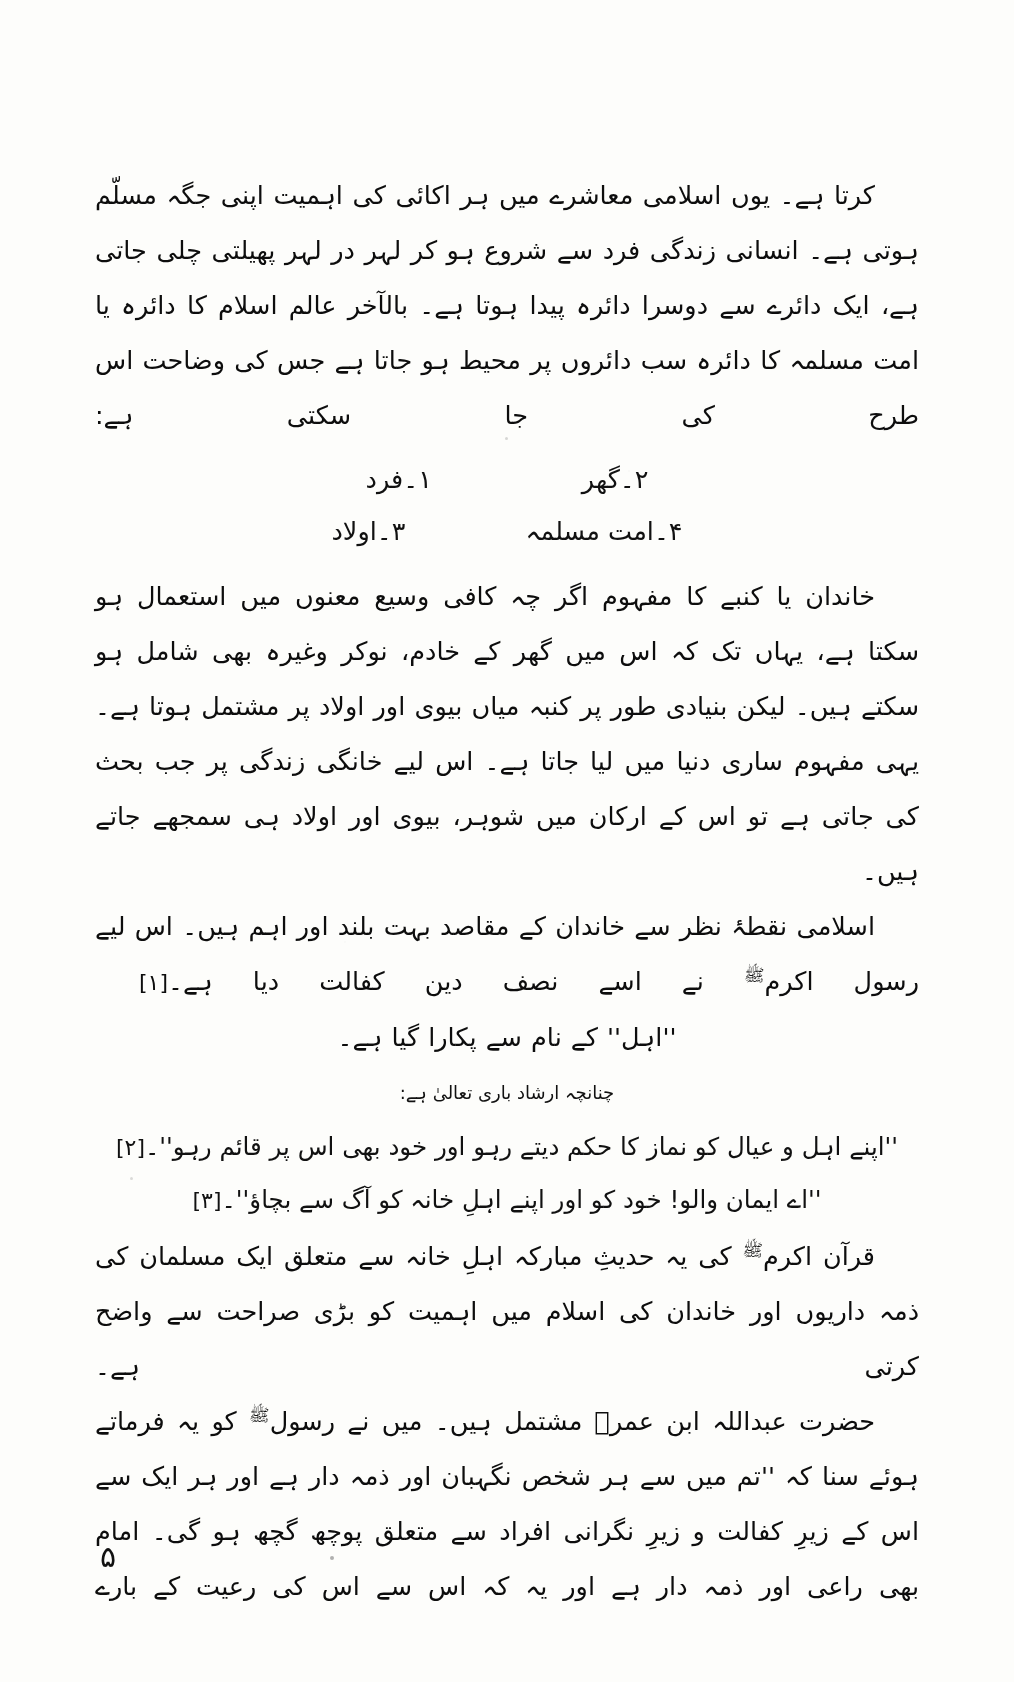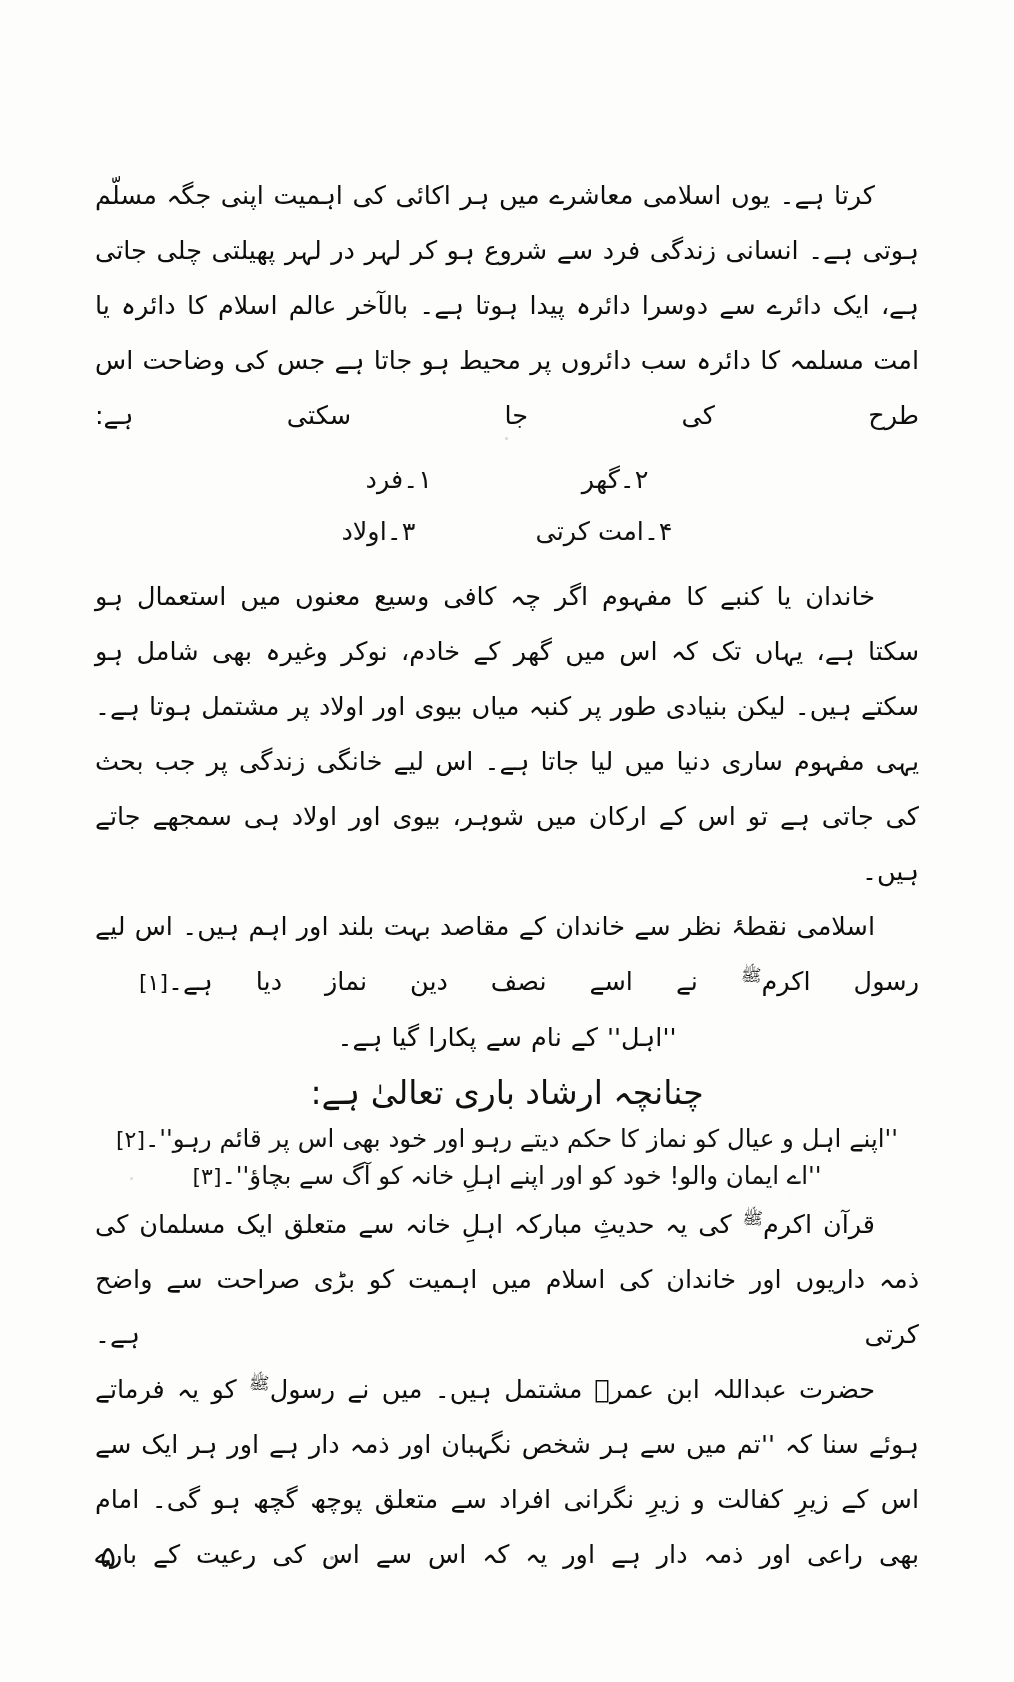--- a/index.html
+++ b/index.html
@@ -64,28 +64,28 @@
     line-height: 52px;
   }
   .list-row .item {
     white-space: nowrap;
   }
   .list-row.row2 { gap: 120px; }
 
   
   .quote {
     font-size: 24.5px;
-    line-height: 32px;
+    line-height: 48px;
     text-align: left;
     text-align-last: center;
     margin: 4px 0;
     direction: rtl;
   }
   .lead {
-    font-size: 33px;
+    font-size: 18px;
     line-height: 52px;
     text-align: center;
     text-align-last: center;
     margin: 2px 0;
     direction: rtl;
   }
   .ref {
     font-size: 22px;
     direction: ltr;
     display: inline-block;
@@ -123,30 +123,30 @@
   <div class="text-block">
 
     <p class="para">کرتا ہے۔ یوں اسلامی معاشرے میں ہر اکائی کی اہمیت اپنی جگہ مسلّم ہوتی ہے۔ انسانی زندگی فرد سے شروع ہو کر لہر در لہر پھیلتی چلی جاتی ہے، ایک دائرے سے دوسرا دائرہ پیدا ہوتا ہے۔ بالآخر عالم اسلام کا دائرہ یا امت مسلمہ کا دائرہ سب دائروں پر محیط ہو جاتا ہے جس کی وضاحت اس طرح کی جا سکتی ہے:</p>
 
     <div class="list-rows">
       <div class="list-row">
         <span class="item"><span>۲۔</span><span>گھر</span></span>
         <span class="item"><span>۱۔</span><span>فرد</span></span>
       </div>
       <div class="list-row row2">
-        <span class="item"><span>۴۔</span><span>امت کرتی</span></span>
+        <span class="item"><span>۴۔</span><span>امت مسلمہ</span></span>
         <span class="item"><span>۳۔</span><span>اولاد</span></span>
       </div>
     </div>
 
     <p class="para">خاندان یا کنبے کا مفہوم اگر چہ کافی وسیع معنوں میں استعمال ہو سکتا ہے، یہاں تک کہ اس میں گھر کے خادم، نوکر وغیرہ بھی شامل ہو سکتے ہیں۔ لیکن بنیادی طور پر کنبہ میاں بیوی اور اولاد پر مشتمل ہوتا ہے۔ یہی مفہوم ساری دنیا میں لیا جاتا ہے۔ اس لیے خانگی زندگی پر جب بحث کی جاتی ہے تو اس کے ارکان میں شوہر، بیوی اور اولاد ہی سمجھے جاتے ہیں۔</p>
 
     <p class="para">
       <span>اسلامی نقطۂ نظر سے خاندان کے مقاصد بہت بلند اور اہم ہیں۔ اس لیے رسول اکرم</span><span class="honorific">ﷺ</span>
-      <span>نے اسے نصف دین نماز دیا ہے۔</span><span class="ref">[۱]</span>
+      <span>نے اسے نصف دین کفالت دیا ہے۔</span><span class="ref">[۱]</span>
     </p>
 
     <p class="para cont line-center">''اہل'' کے نام سے پکارا گیا ہے۔</p>
 
     <p class="lead">چنانچہ ارشاد باری تعالیٰ ہے:</p>
 
     <p class="quote">
       <span>''اپنے اہل و عیال کو نماز کا حکم دیتے رہو اور خود بھی اس پر قائم رہو''۔</span><span class="ref">[۲]</span>
     </p>
 

